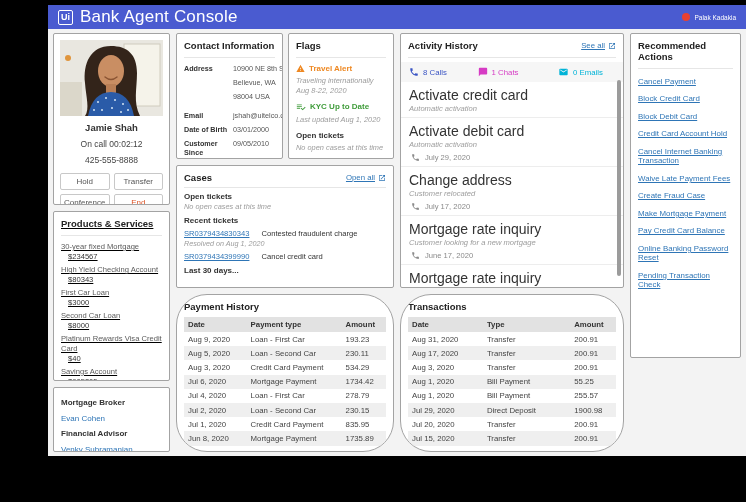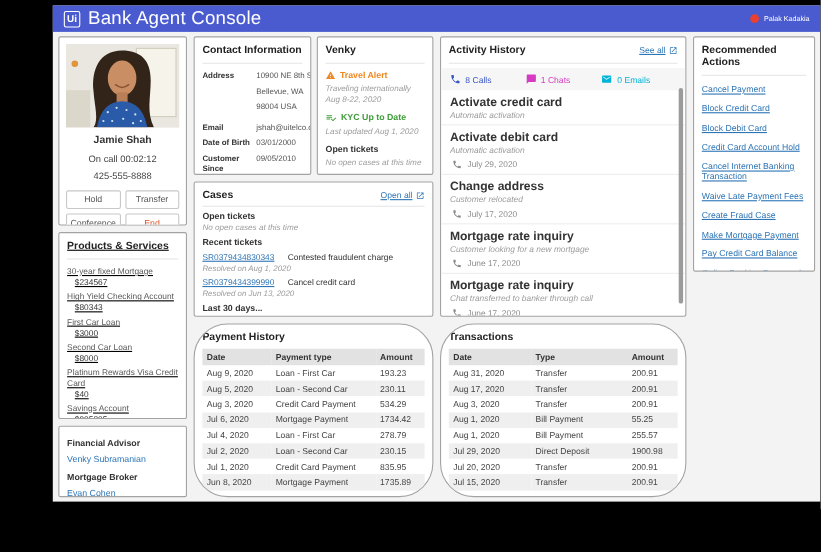--- a/index.html
+++ b/index.html
@@ -77,30 +77,30 @@
   .tbl th { background:#e2e2e2; font-weight:bold; text-align:left; padding:3px 4px; color:#333; }
   .tbl td { padding:2.6px 4px; }
   .tbl tbody tr:nth-child(even) td { background:#efefef; }
 
   
   .activity-card { height:255px; display:flex; flex-direction:column; }
   .act-head { display:flex; align-items:center; justify-content:space-between; padding:6px 7px 0; }
   .act-divider { border-top:1px solid #e6e6e6; margin:6px 7px 0; }
   .summary { display:flex; background:#f6f6f6; padding:5px 8px; margin-top:4px; }
   .sum-item { display:flex; align-items:center; gap:4px; font-size:7.8px; width:33.3%; cursor:pointer; }
-  .sum-calls { color:#3b55c4; } .sum-chats { color:#d63bc4; } .sum-emails { color:#00b3d7; }
+  .sum-calls { color:#3b55c4; } .sum-chats { color:#d63bc4; } .sum-emails { color:#00b3d7;justify-content:center; }
   .act-list { flex:1; overflow:hidden; }
   .act-item { padding:5px 10px 4px 8px; border-bottom:1px solid #ededed; }
-  .act-title { font-size:11px; font-weight:bold; color:#333; }
+  .act-title { font-size:14px; font-weight:normal; color:#333; }
   .act-detail { font-size:7.6px; font-style:italic; color:#9c9c9c; margin-top:1px; }
   .act-date { display:flex; align-items:center; gap:5px; color:#8a8a8a; font-size:7.6px; margin-top:4px; padding-left:2px; }
   .scroll-thumb { position:absolute; right:2px; top:46px; width:4px; height:196px; background:#9b9b9b; border-radius:2px; cursor:grab; }
 
   
-  .reco-card { height:214px; }
+  .reco-card { height:325px; }
   .reco-link { display:block; font-size:7.9px; line-height:1.2; margin:8px 0; }
 
   
   .note-card { flex:1; display:flex; flex-direction:column; }
   .note-select { display:flex; align-items:center; justify-content:space-between; border-bottom:1px solid #8a8a8a; padding:4px 1px; margin-top:8px; cursor:pointer; }
   .note-select .sel-text { font-size:7.6px; color:#777; }
   .caret { font-size:7px; color:#555; }
   .note-area { position:relative; flex:1; border:1px solid #cfcfcf; margin-top:8px; background:#fff; cursor:text; }
   .img-ph { position:absolute; left:2px; top:2px; }
   .text-cursor { position:absolute; left:38%; top:30px; font-size:9px; color:#444; font-family:"DejaVu Sans Mono",monospace; }
@@ -190,26 +190,26 @@
           </div>
           <div class="product">
             <div class="p-name">Savings Account</div>
             <div class="p-val">$905205</div>
           </div>
 
         </section>
 
         <section class="card advisors-card pad">
           <div>
+            <div class="a-role">Mortgage Broker</div>
+            <a class="a-name">Evan Cohen</a>
+          </div>
+          <div>
             <div class="a-role">Financial Advisor</div>
             <a class="a-name">Venky Subramanian</a>
-          </div>
-          <div>
-            <div class="a-role">Mortgage Broker</div>
-            <a class="a-name">Evan Cohen</a>
           </div>
         </section>
       </div>
 
       <div class="col col2">
 
         <div class="row2">
           <section class="card contact-card pad">
             <div class="card-title">Contact Information</div>
             <div class="divider"></div>
@@ -223,21 +223,21 @@
               <div class="c-label">Email</div>
               <div class="c-val">jshah@uitelco.com</div>
               <div class="c-label">Date of Birth</div>
               <div class="c-val">03/01/2000</div>
               <div class="c-label">Customer Since</div>
               <div class="c-val">09/05/2010</div>
             </div>
           </section>
 
           <section class="card flags-card pad">
-            <div class="card-title">Venky</div>
+            <div class="card-title">Flags</div>
             <div class="divider"></div>
             <div class="flag-head flag-orange">
               <svg class="icon-svg" width="9" height="9" viewBox="0 0 24 24" fill="#ee8822">
                 <path d="M1 21h22L12 2 1 21zm12-3h-2v-2h2v2zm0-4h-2v-4h2v4z"></path>
               </svg>
               <span>Travel Alert</span>
             </div>
             <div class="flag-detail italic">Traveling internationally Aug 8-22, 2020</div>
             <div class="flag-head flag-green">
               <svg class="icon-svg" width="10" height="10" viewBox="0 0 24 24" fill="#3f9c3a">
@@ -266,21 +266,20 @@
           <div class="sec-detail italic">No open cases at this time</div>
           <div class="sec-label" style="margin-top:5px;">Recent tickets</div>
           <div class="ticket-row">
             <a class="link">SR0379434830343</a>
             <span class="desc">Contested fraudulent charge</span>
             <div class="resolved italic">Resolved on Aug 1, 2020</div>
           </div>
           <div class="ticket-row">
             <a class="link">SR0379434399990</a>
             <span class="desc">Cancel credit card</span>
-            <div class="resolved italic">Resolved on Jun 13, 2020</div>
           </div>
           <div class="sec-label" style="margin-top:5px;">Last 30 days...</div>
 
         </section>
 
         <section class="card table-card pad">
           <div class="card-title">Payment History</div>
           <table class="tbl">
             <colgroup>
                 <col style="width:31%">

